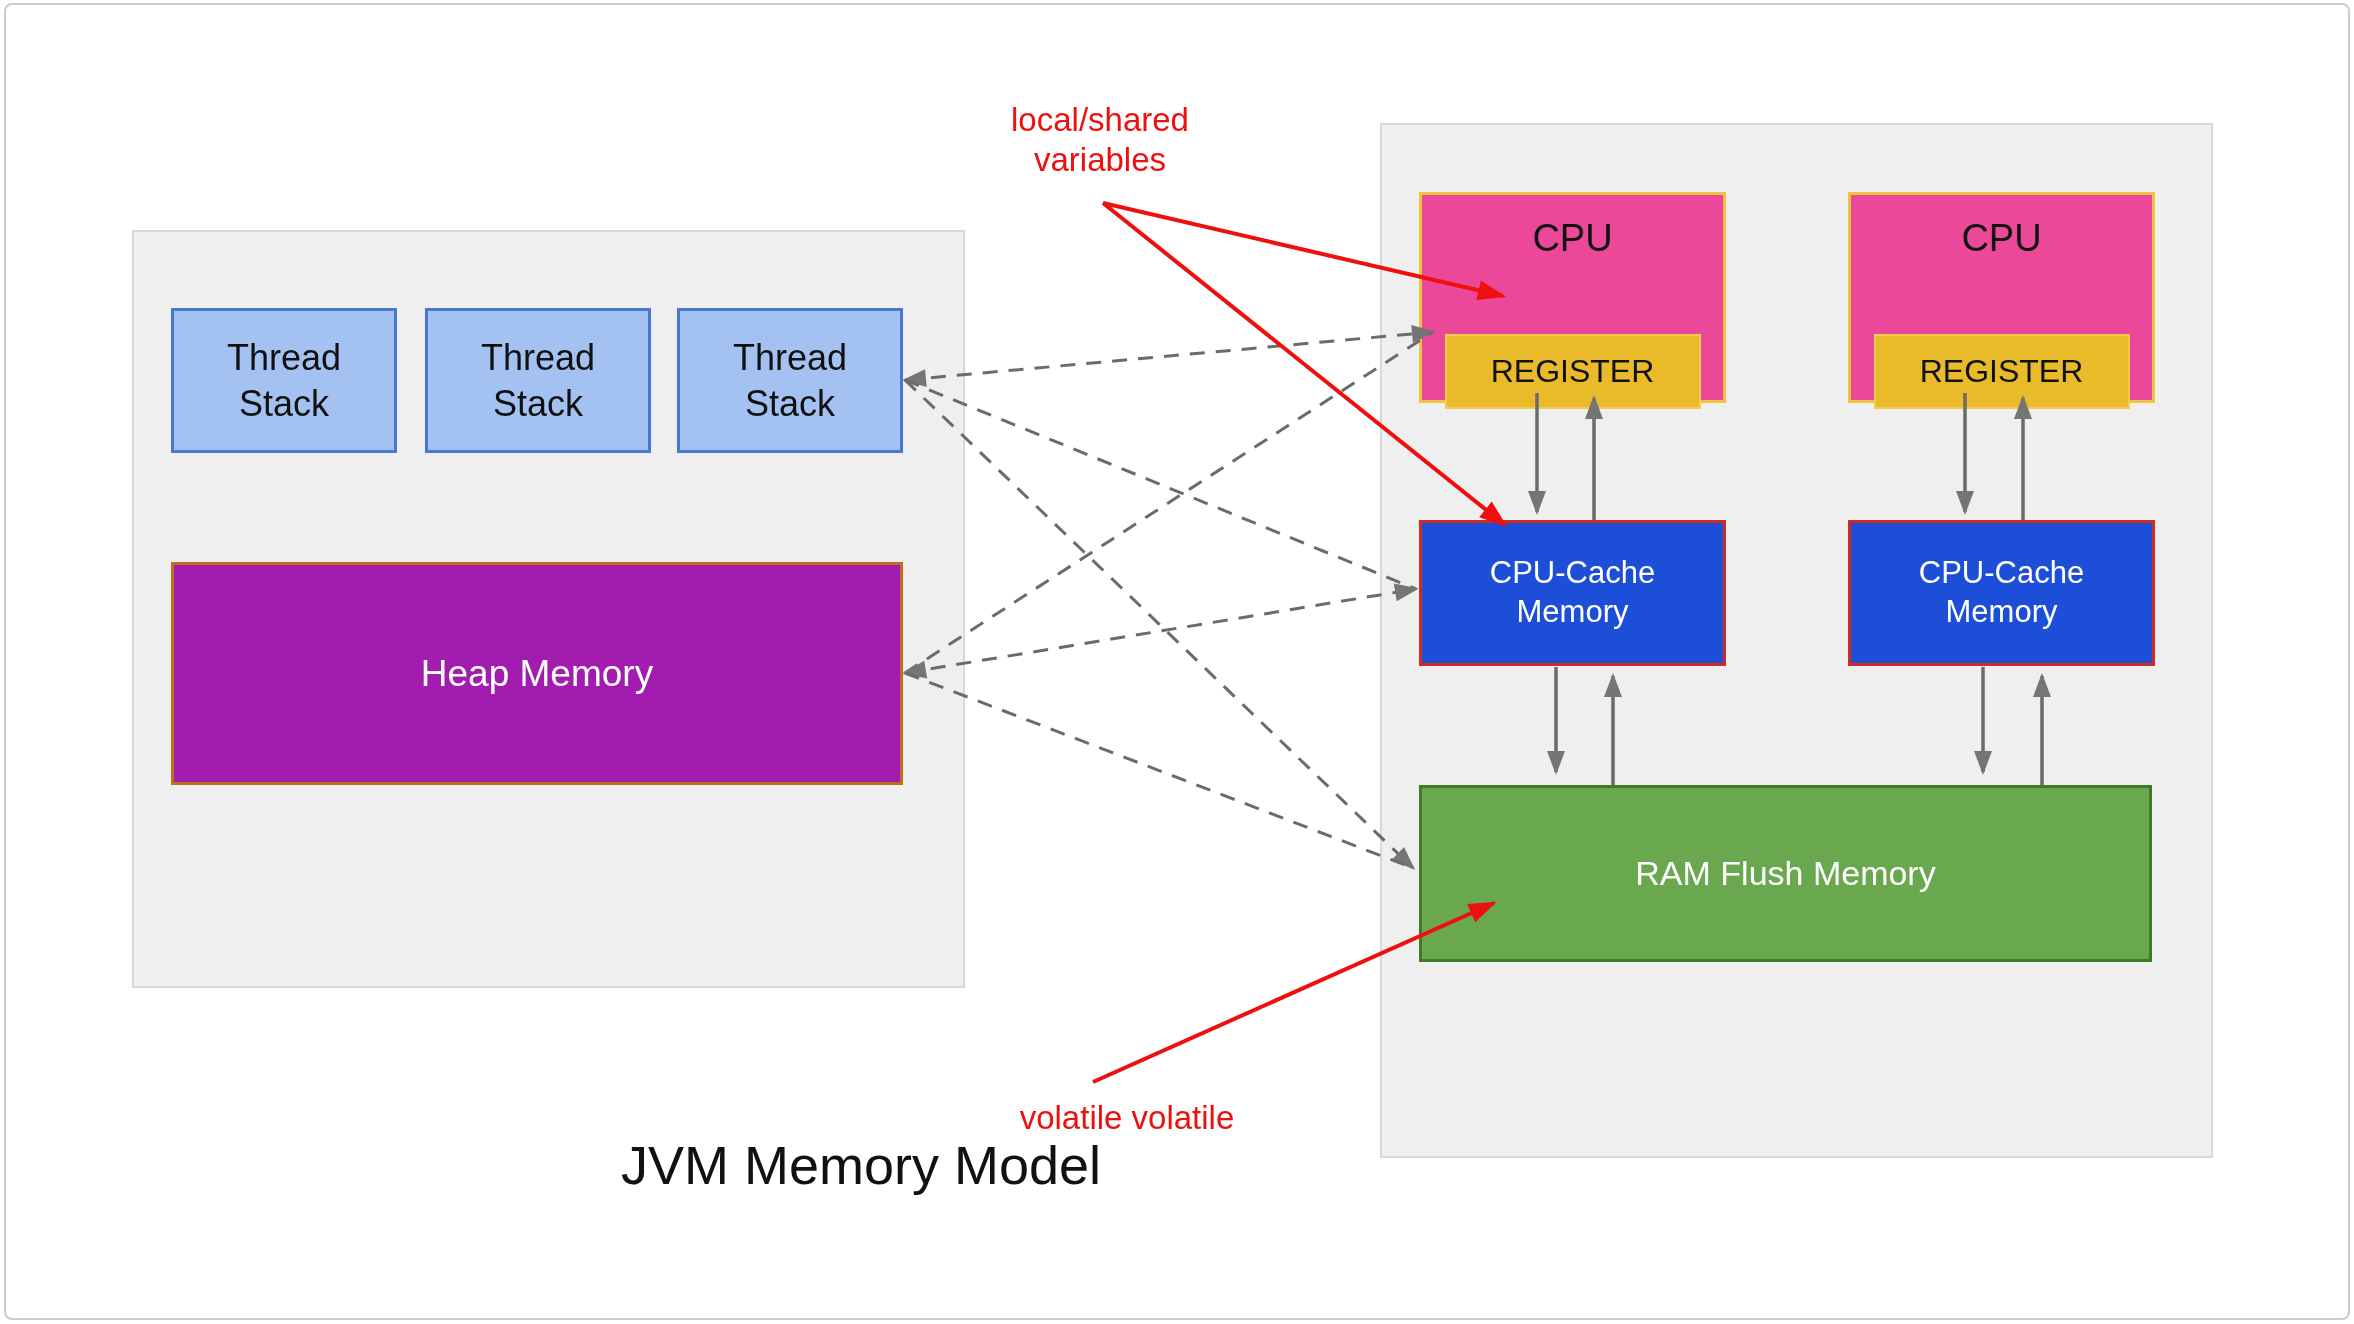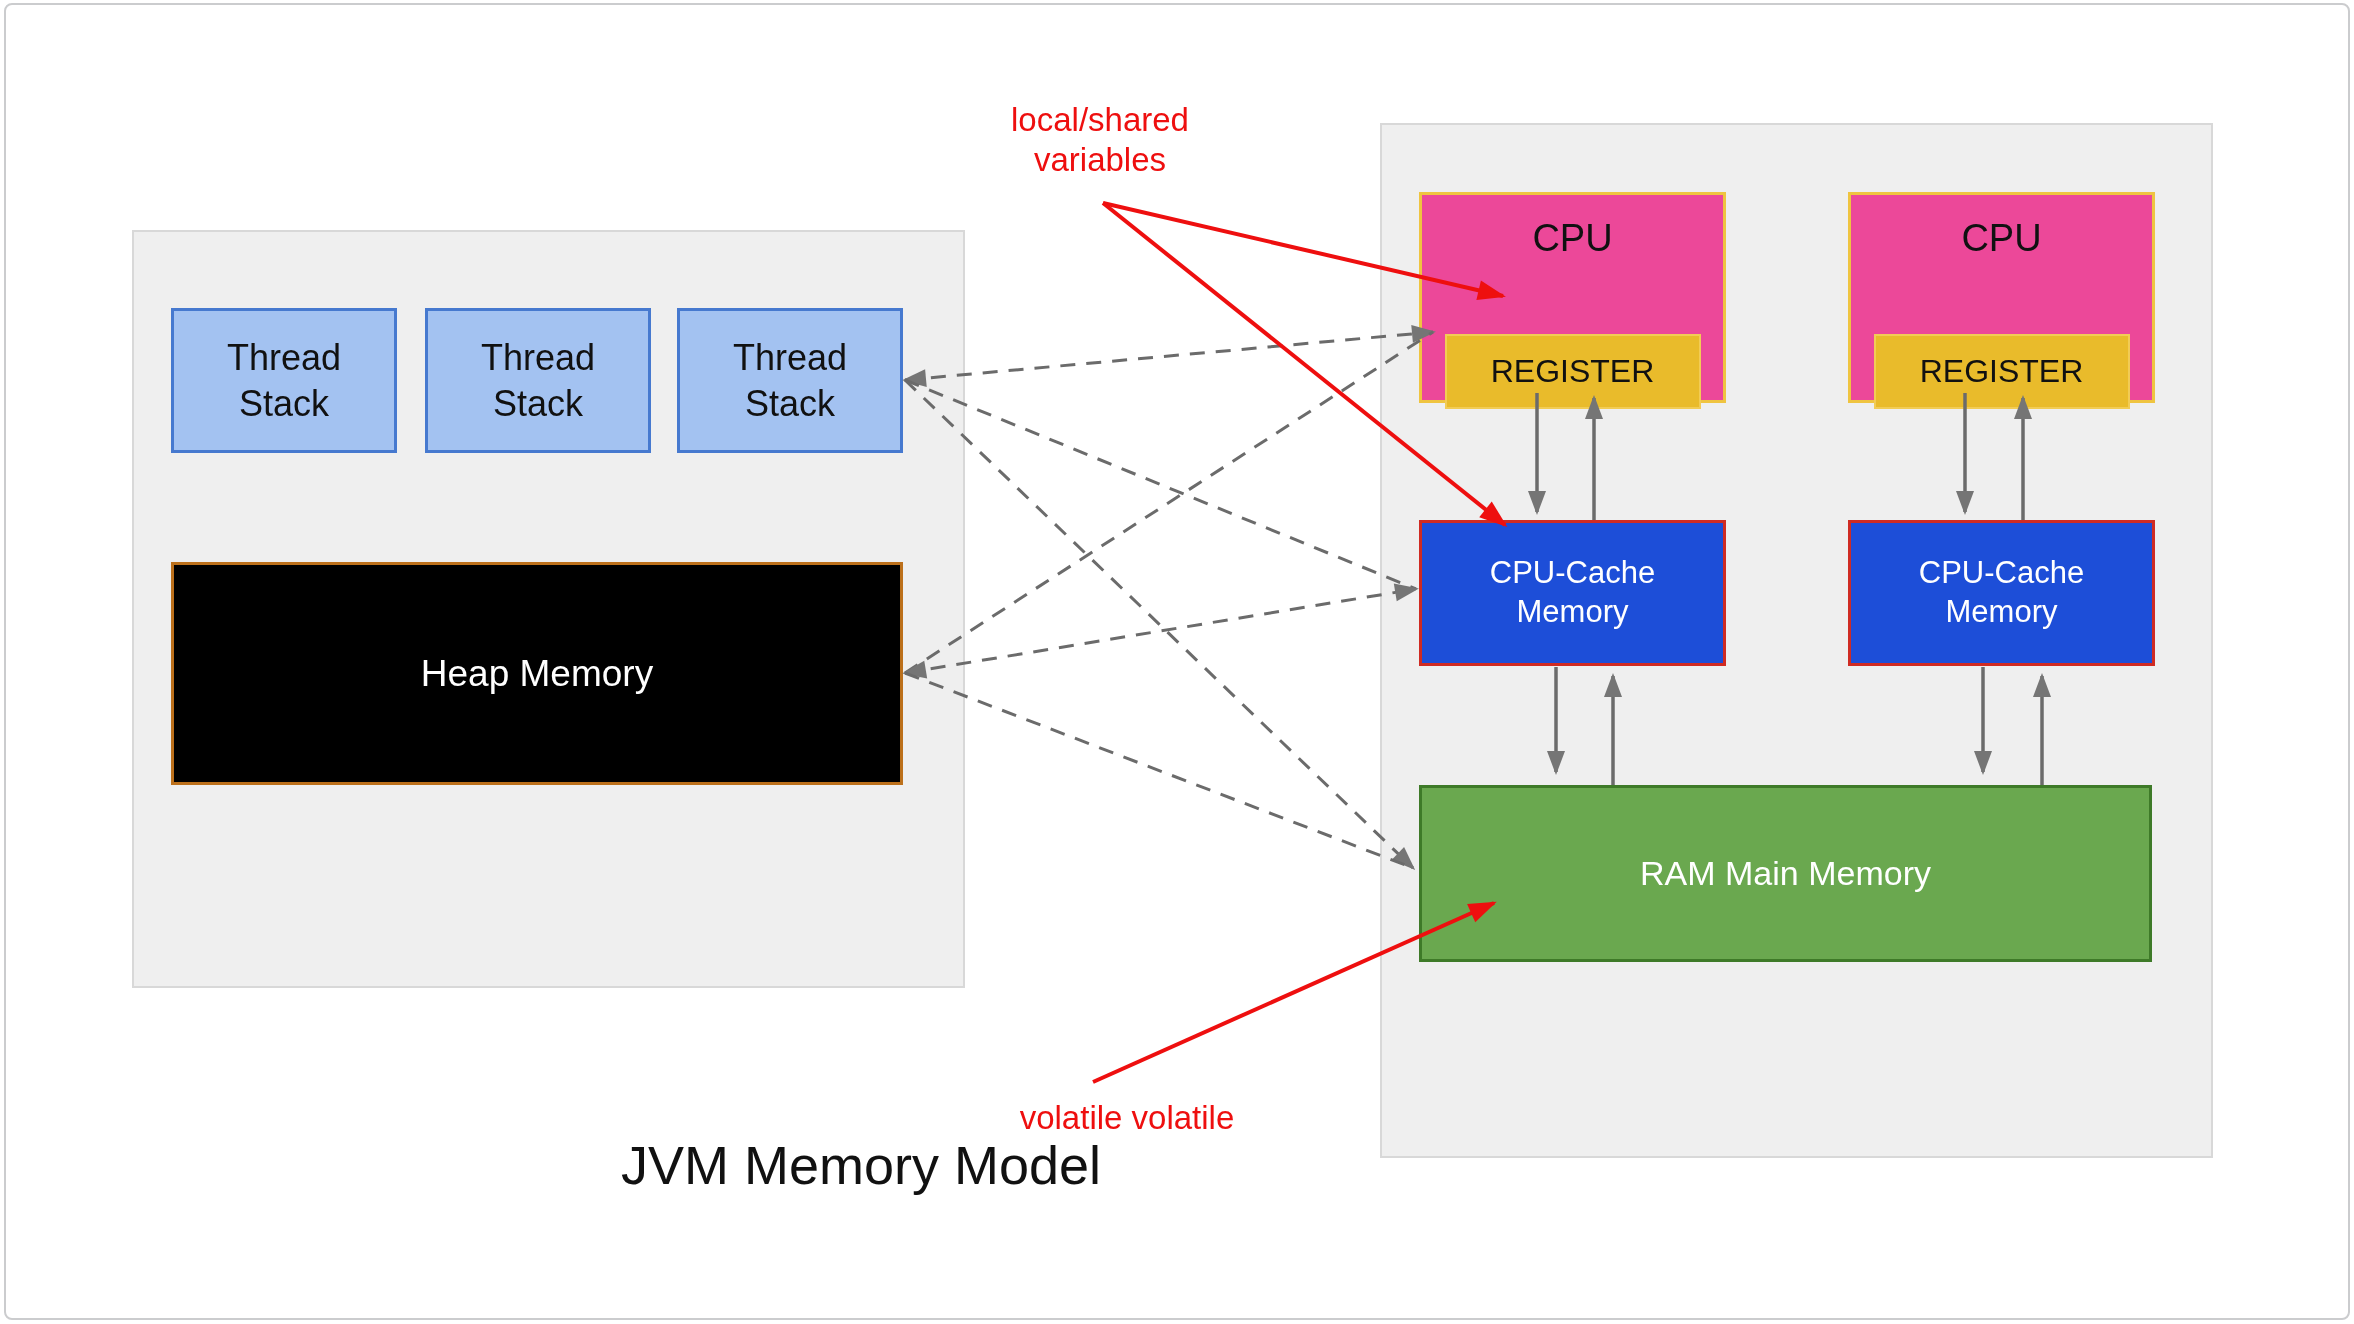--- a/index.html
+++ b/index.html
@@ -9,21 +9,21 @@
          border:2px solid #cbccce;border-radius:8px;}
   .panel{position:absolute;background:#efefef;border:2px solid #d8d8d8;box-sizing:border-box;}
   #jvm-panel{left:132px;top:230px;width:833px;height:758px;}
   #cpu-panel{left:1380px;top:123px;width:833px;height:1035px;}
   .panel-title{position:absolute;font-size:54px;color:#111;white-space:nowrap;text-align:center;width:500px;}
   #jvm-title{left:477px;top:902px;}
   .box{position:absolute;box-sizing:border-box;display:flex;align-items:center;justify-content:center;text-align:center;}
   .thread{width:226px;height:145px;top:308px;background:#a3c2f1;border:3px solid #4679cf;font-size:36px;line-height:1.26;}
   .thread .wrap{width:160px;}
   #ts1{left:171px;} #ts2{left:425px;} #ts3{left:677px;}
-  #heap{left:171px;top:562px;width:732px;height:223px;background:#000000;border:3px solid #bc701b;
+  #heap{left:171px;top:562px;width:732px;height:223px;background:#a21caf;border:3px solid #bc701b;
         color:#fff;font-size:37px;}
   .cpu-box{position:absolute;top:192px;width:307px;height:211px;box-sizing:border-box;
            background:#ec4899;border:3px solid #efc440;}
   #cpu-box-1{left:1419px;} #cpu-box-2{left:1848px;}
   .cpu-name{margin-top:22px;text-align:center;font-size:38px;color:#111;}
   .register{position:absolute;left:50%;transform:translateX(-50%);top:95px;width:256px;height:75px;
             box-sizing:border-box;background:#e9bb2b;border:2px solid #f2cc55;
             display:flex;align-items:center;justify-content:center;font-size:32px;color:#111;margin-top:44px;}
   .cache{position:absolute;top:520px;width:307px;height:146px;background:#1d4ed8;border:3px solid #cf2b23;
          color:#fff;font-size:31px;line-height:1.25;}
@@ -77,21 +77,21 @@
   </div>
 
   <div class="box cache" id="cache-1">
     <span class="wrap">CPU-Cache Memory</span>
   </div>
   <div class="box cache" id="cache-2">
     <span class="wrap">CPU-Cache Memory</span>
   </div>
 
   <div class="box" id="ram">
-    <span>RAM Main Memory</span>
+    <span>RAM Flush Memory</span>
   </div>
 
   <div class="red-note" id="local-shared">local/shared variables</div>
   <div class="red-note" id="volatile">volatile volatile</div>
 
   <svg id="connectors" viewBox="0 0 2354 1324">
     <defs>
       <marker id="mGray" markerUnits="userSpaceOnUse" markerWidth="26" markerHeight="20" refX="22" refY="10" orient="auto-start-reverse">
         <path d="M1,1 L25,10 L1,19 Z" fill="#757575"></path>
       </marker>

